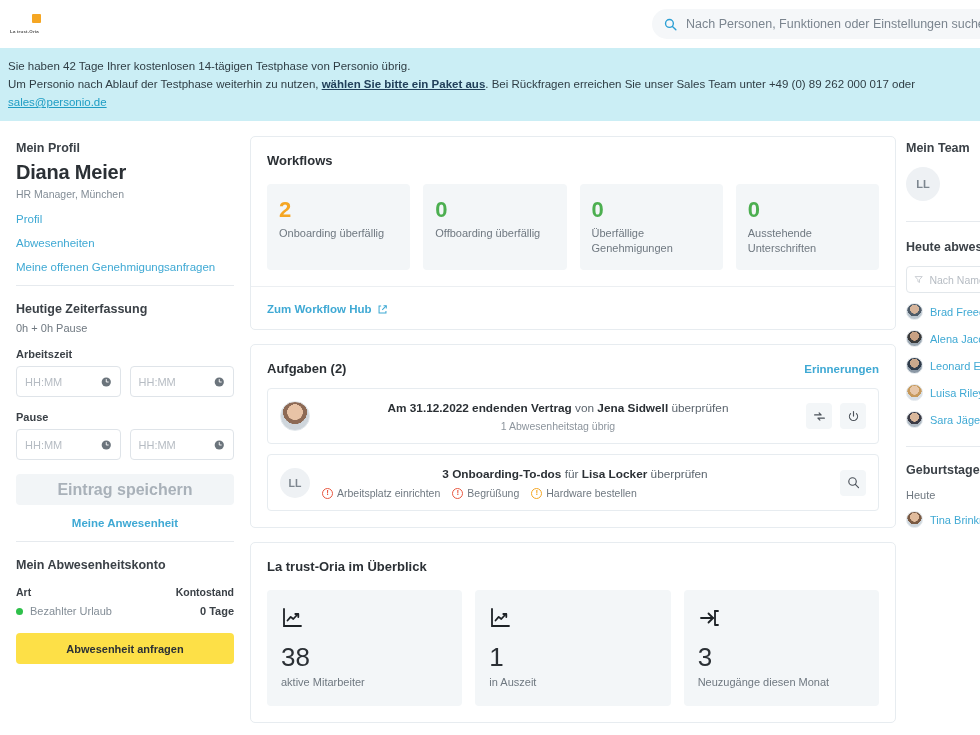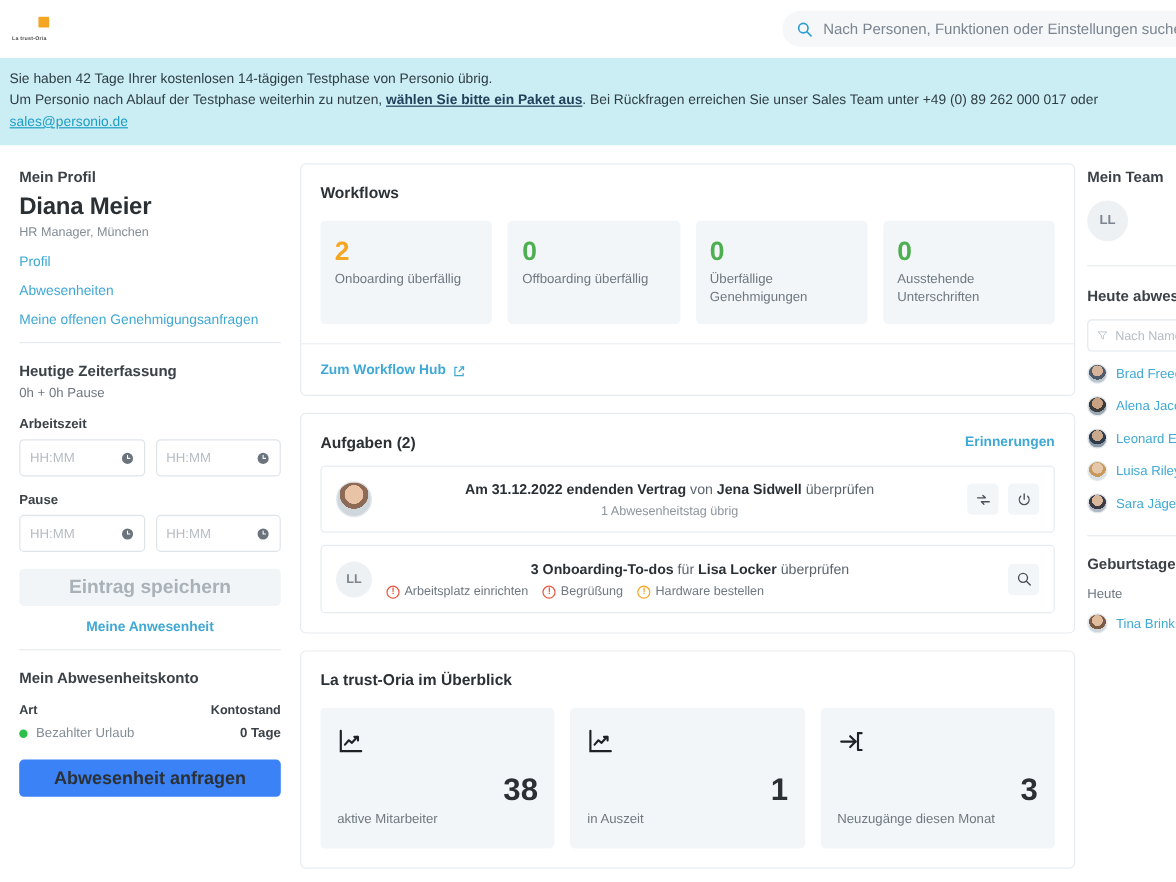--- a/index.html
+++ b/index.html
@@ -145,24 +145,24 @@
     border: 0; border-radius: 4px;
     color: #a9b1b9;
     font-size: 16px;
     font-weight: bold;
     font-family: "Liberation Sans", sans-serif;
     cursor: default;
   }
   .btn-dark {
     width: 100%;
     height: 31px;
-    background: #3b82f6;
+    background: #fde047;
     border: 0; border-radius: 4px;
     color: #2b3035;
-    font-size: 15px;
+    font-size: 11px;
     font-weight: bold;
     font-family: "Liberation Sans", sans-serif;
   }
   .center-link {
     display: block;
     text-align: center;
     font-size: 11.5px;
     font-weight: bold;
     color: #3fa9d4;
     text-decoration: none;
@@ -262,21 +262,21 @@
 
   
   .otiles { display: flex; gap: 13px; padding: 16px; }
   .otile {
     flex: 1;
     background: #f3f6f8;
     border-radius: 4px;
     padding: 16px 14px 18px 14px;
   }
   .otile .oicon { margin-bottom: 8px; }
-  .otile .onum { font-size: 26px; font-weight: bold; color: #2b3035; line-height: 30px; text-align: right; }
+  .otile .onum { font-size: 26px; font-weight: normal; color: #2b3035; line-height: 30px; }
   .otile .olbl { font-size: 11px; color: #6f7880; margin-top: 4px; }
 
   
   .r-title { font-size: 12.5px; font-weight: bold; color: #3b4147; margin-bottom: 12px; white-space: nowrap; }
   .r-avatar {
     width: 34px; height: 34px; border-radius: 50%;
     background: #eef1f4; color: #7d868f;
     font-size: 11px; font-weight: bold;
     display: flex; align-items: center; justify-content: center;
   }

